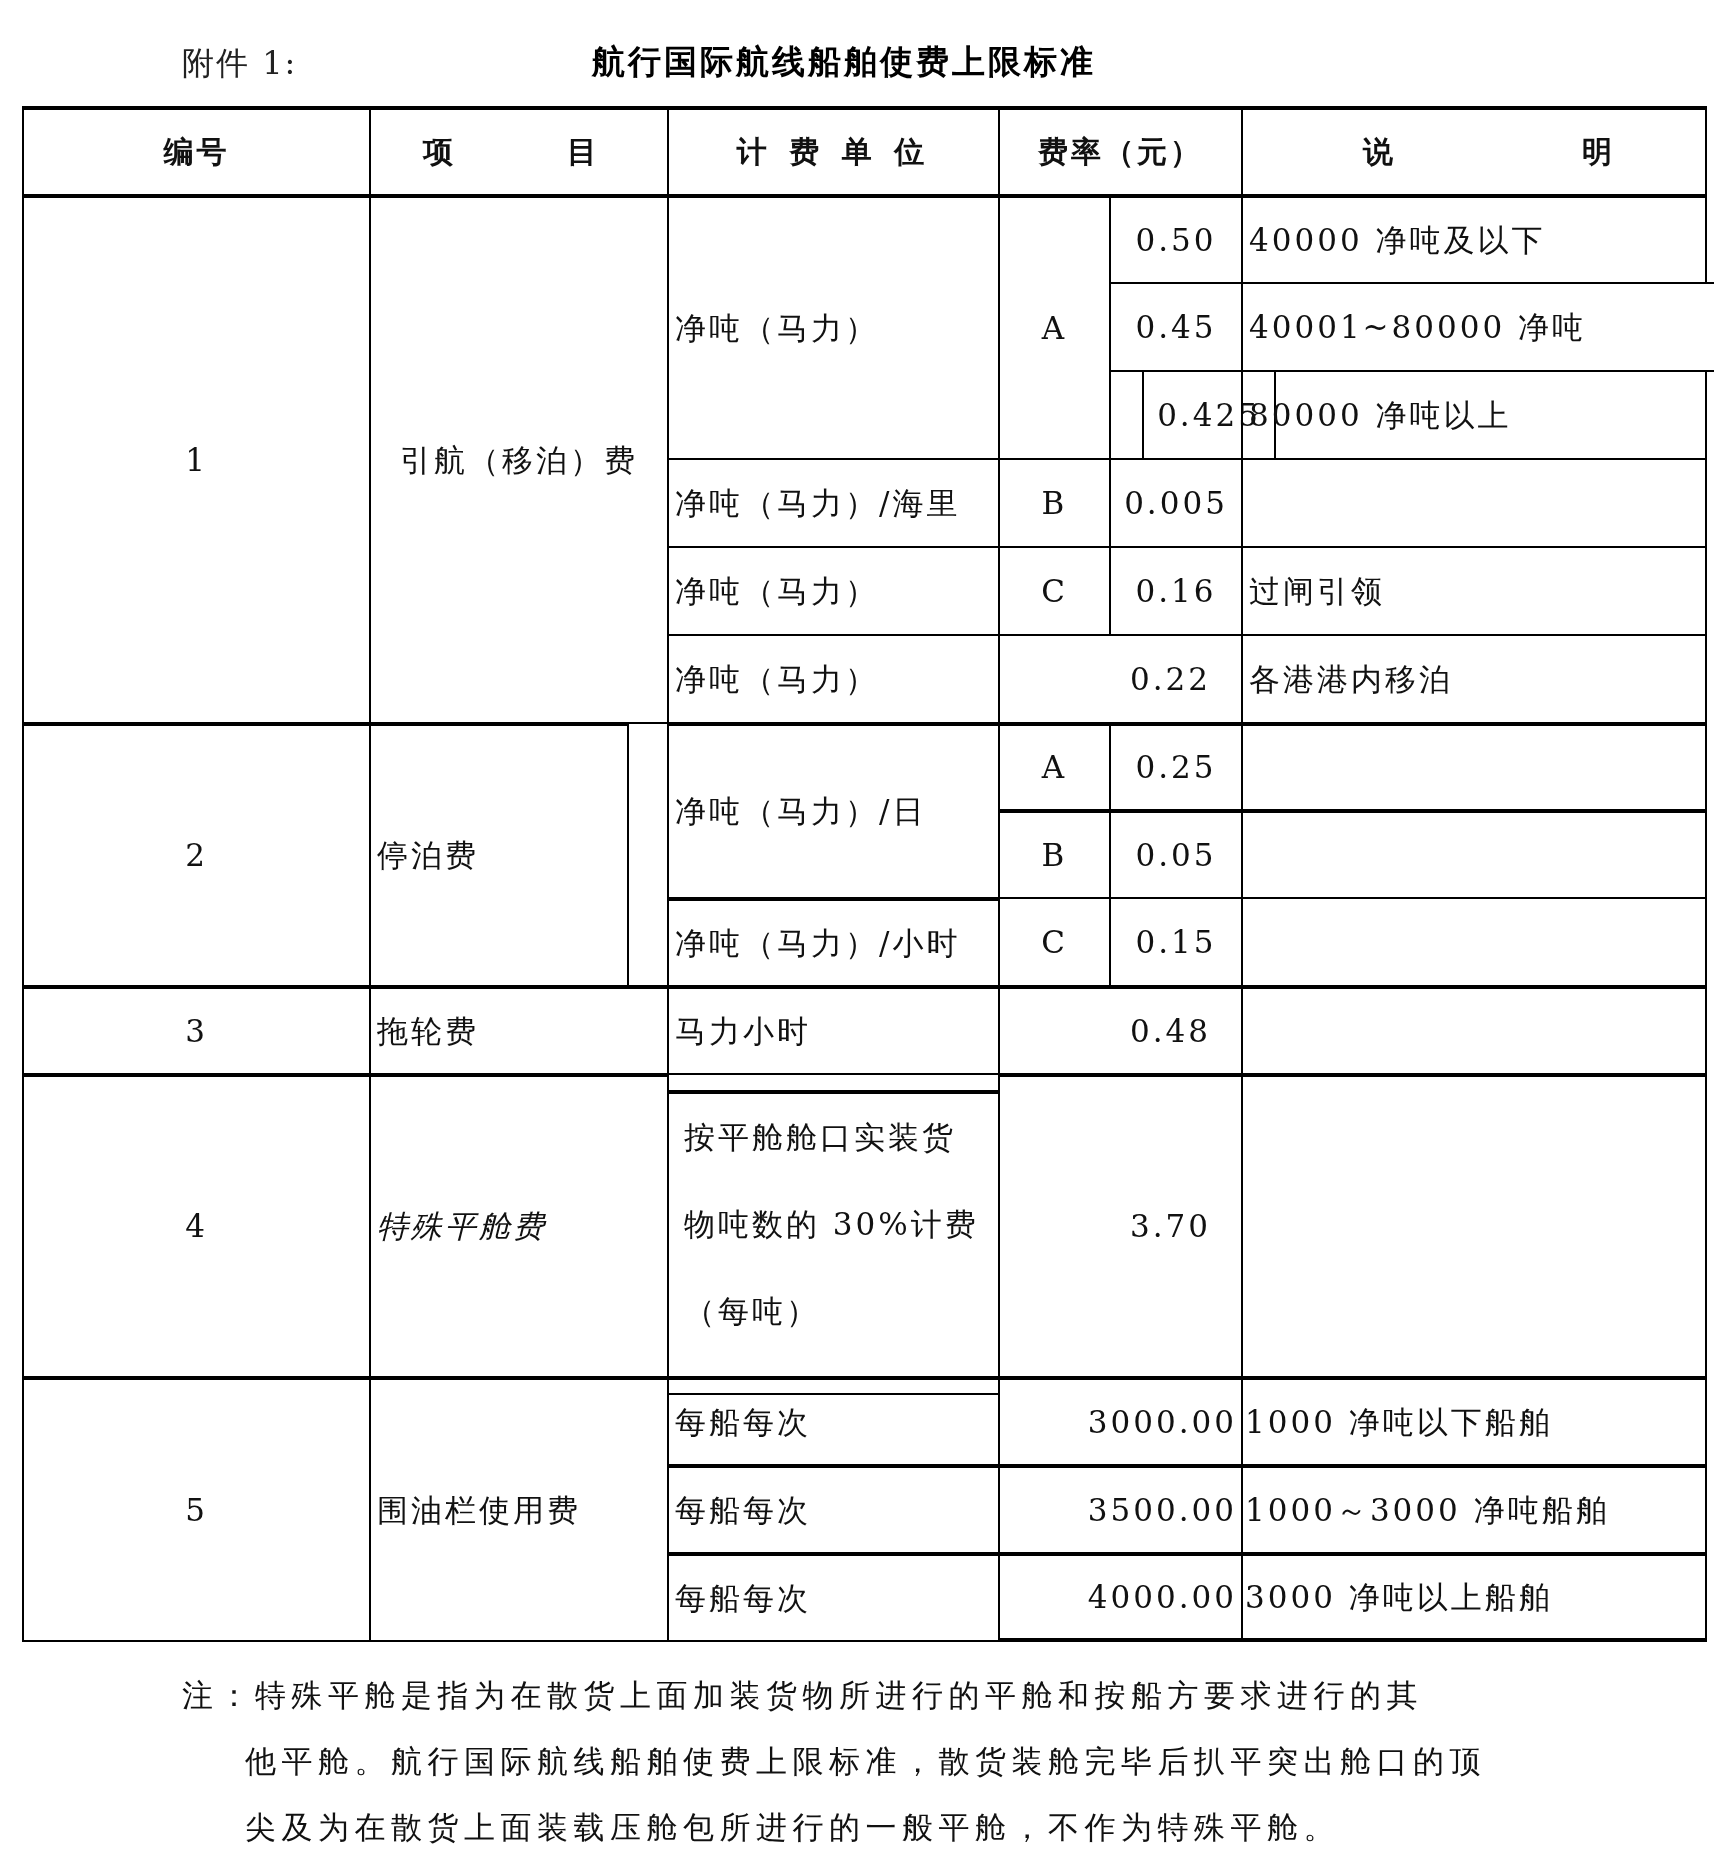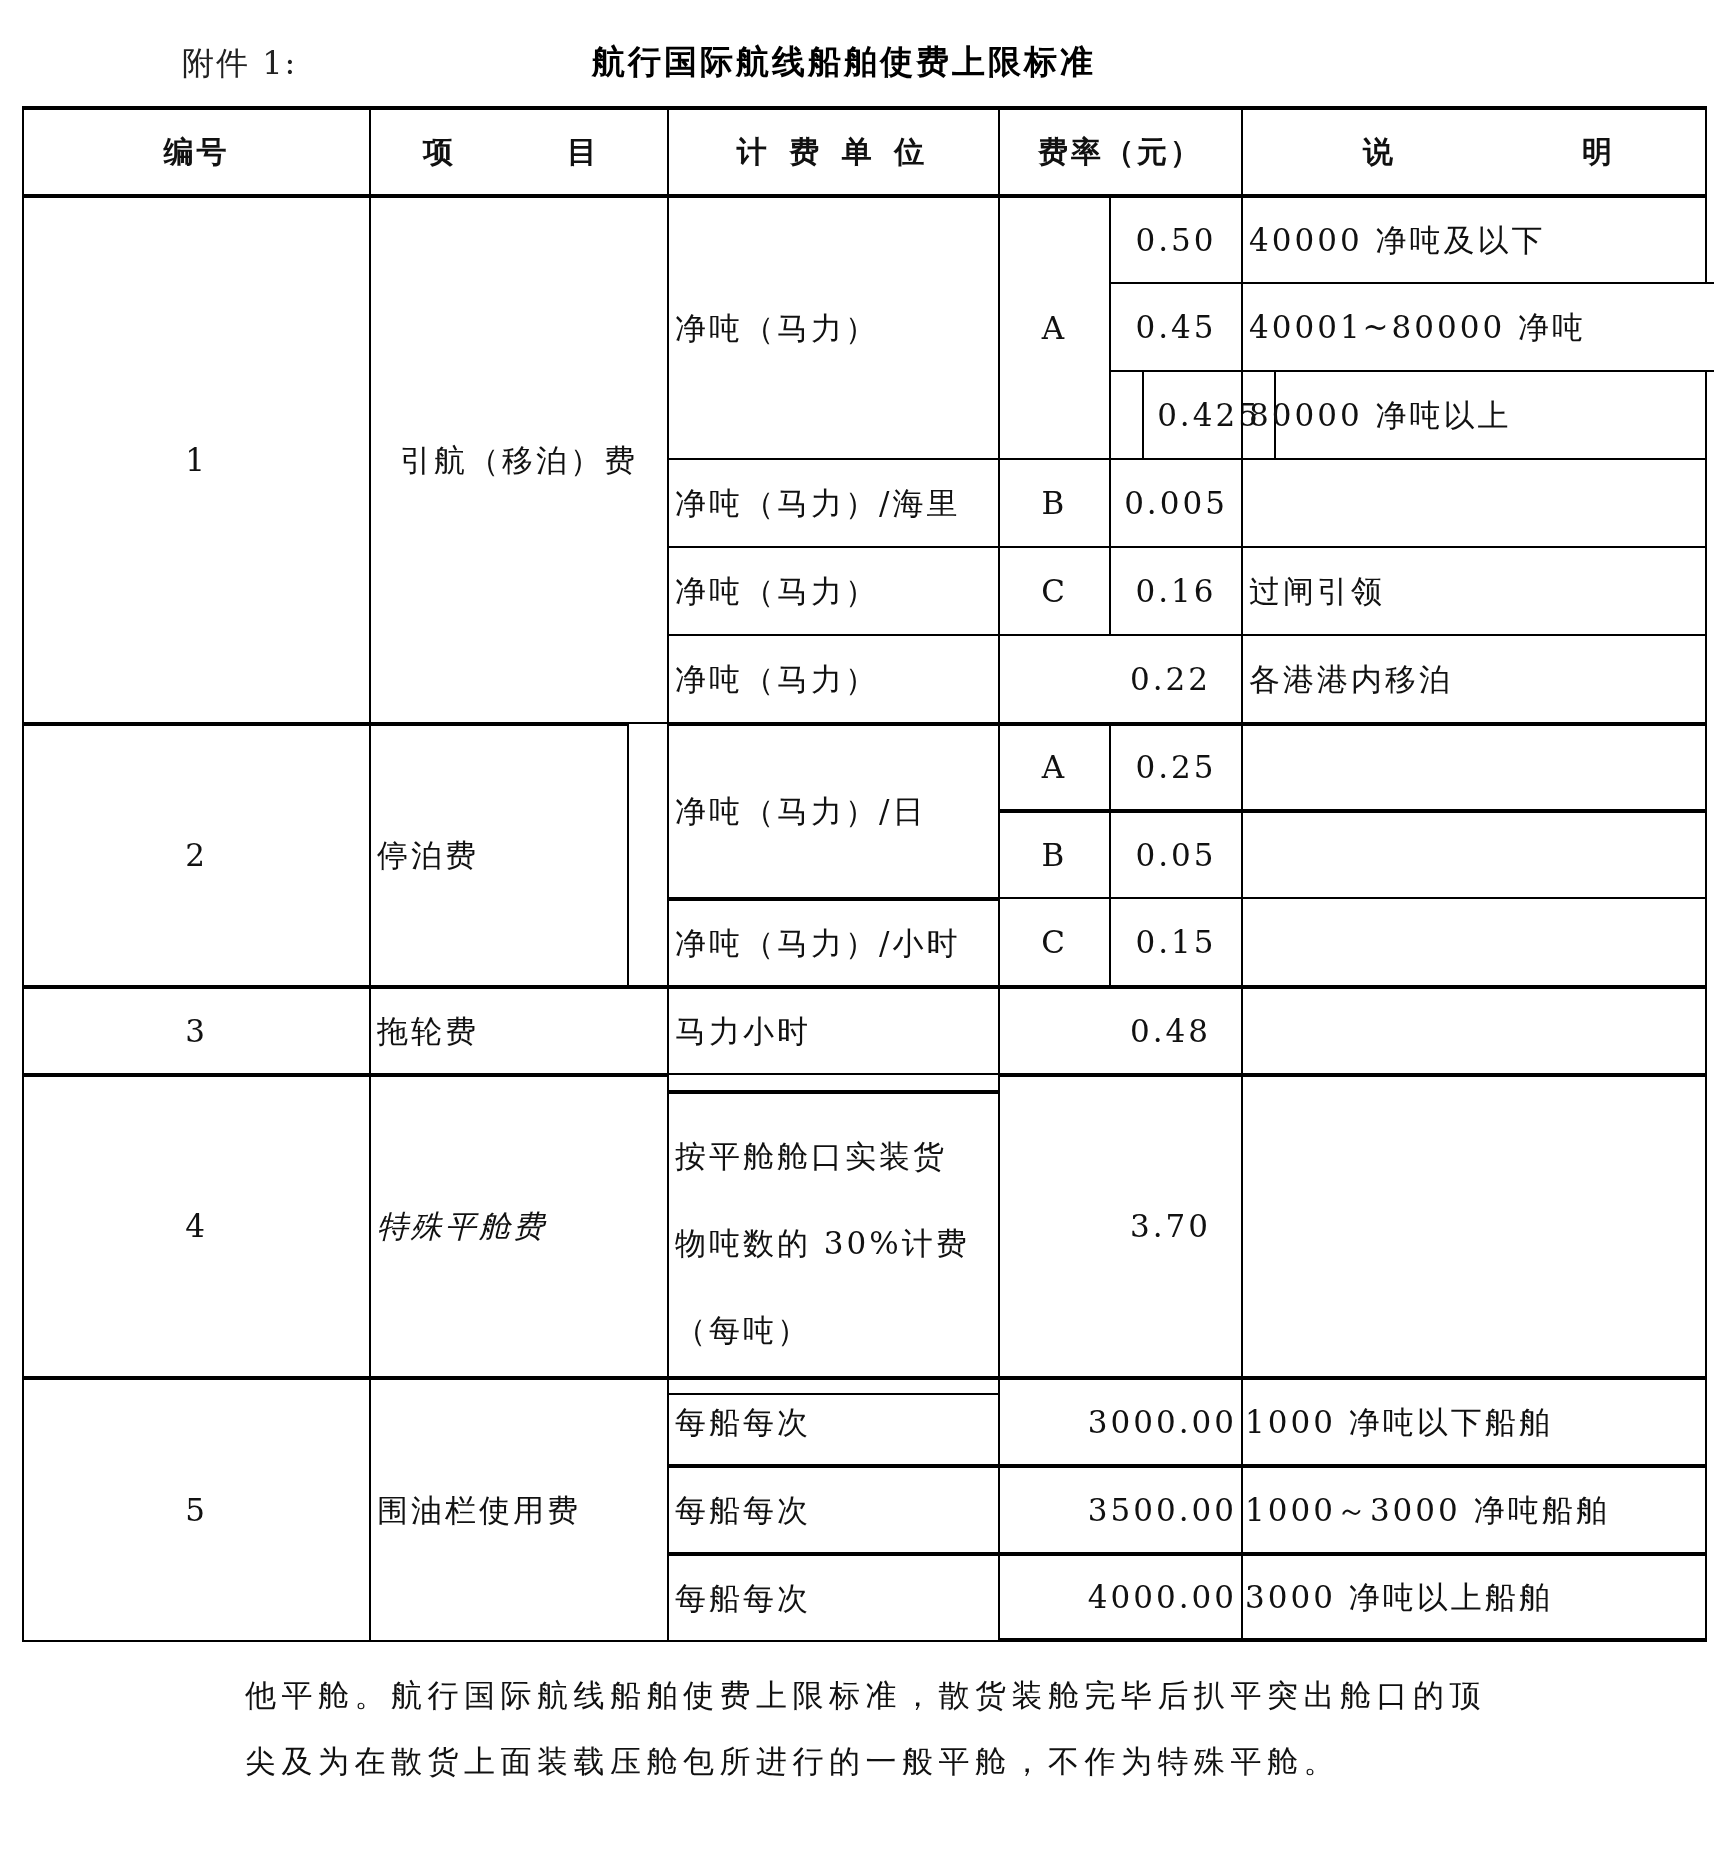--- a/index.html
+++ b/index.html
@@ -9,21 +9,21 @@
   .attach { left: 182px; top: 40px; font-size: 32px; letter-spacing: 2px; line-height: 46px; color: #222; }
   .title { left: 592px; top: 38px; font-size: 33px; font-weight: bold; letter-spacing: 3px; line-height: 48px;
            font-family: "DejaVu Sans", "Liberation Sans", sans-serif; color: #000; }
   .cell { position: absolute; box-sizing: border-box; border: 2px solid #000; margin-left: -1px; margin-top: -1px;
           display: flex; align-items: center; font-size: 31px; letter-spacing: 3px; line-height: 1; overflow: hidden; }
   .hdr { font-family: "DejaVu Sans", "Liberation Sans", sans-serif; font-weight: bold; justify-content: center; font-size: 30px; }
   .c { justify-content: center; }
   .l { justify-content: flex-start; padding-left: 6px; }
   .r { justify-content: flex-end; padding-right: 4px; }
   .thick-top { border-top-width: 4px; }
-  .multiline { flex-direction: column; align-items: flex-start; justify-content: center; padding-left: 6px; margin-top: 16px; }
+  .multiline { flex-direction: column; align-items: flex-start; padding-left: 15px; margin-top: 16px; }
   .multiline span { display: block; height: 87px; line-height: 87px; white-space: nowrap; }
   .note { left: 182px; top: 1662px; font-size: 31px; letter-spacing: 5.5px; line-height: 66px; color: #111; }
   .note .ln { display: block; white-space: nowrap; }
   .note .ln.indent { padding-left: 63px; }
   .hdr-spread { display: flex; justify-content: space-between; width: 100%; padding: 0 90px 0 120px; box-sizing: border-box; }
 </style>
 </head>
 <body>
 
 <div class="abs attach">附件 1:</div>
@@ -224,15 +224,16 @@
     </div>
   <div class="cell r thick-top" style="left:999px;top:1553px;width:245px;height:90px;border-bottom-width:4px;">
       <span>4000.00</span>
     </div>
   <div class="cell l thick-top" style="left:1242px;top:1553px;width:466px;height:90px;padding-left:2px;border-bottom-width:4px;">
       <span>3000 净吨以上船舶</span>
     </div>
 </div>
 
 <div class="abs note">
+  <span class="ln">注：特殊平舱是指为在散货上面加装货物所进行的平舱和按船方要求进行的其</span>
   <span class="ln indent">他平舱。航行国际航线船舶使费上限标准，散货装舱完毕后扒平突出舱口的顶</span>
   <span class="ln indent">尖及为在散货上面装载压舱包所进行的一般平舱，不作为特殊平舱。</span>
 </div>
 
 </body></html>

